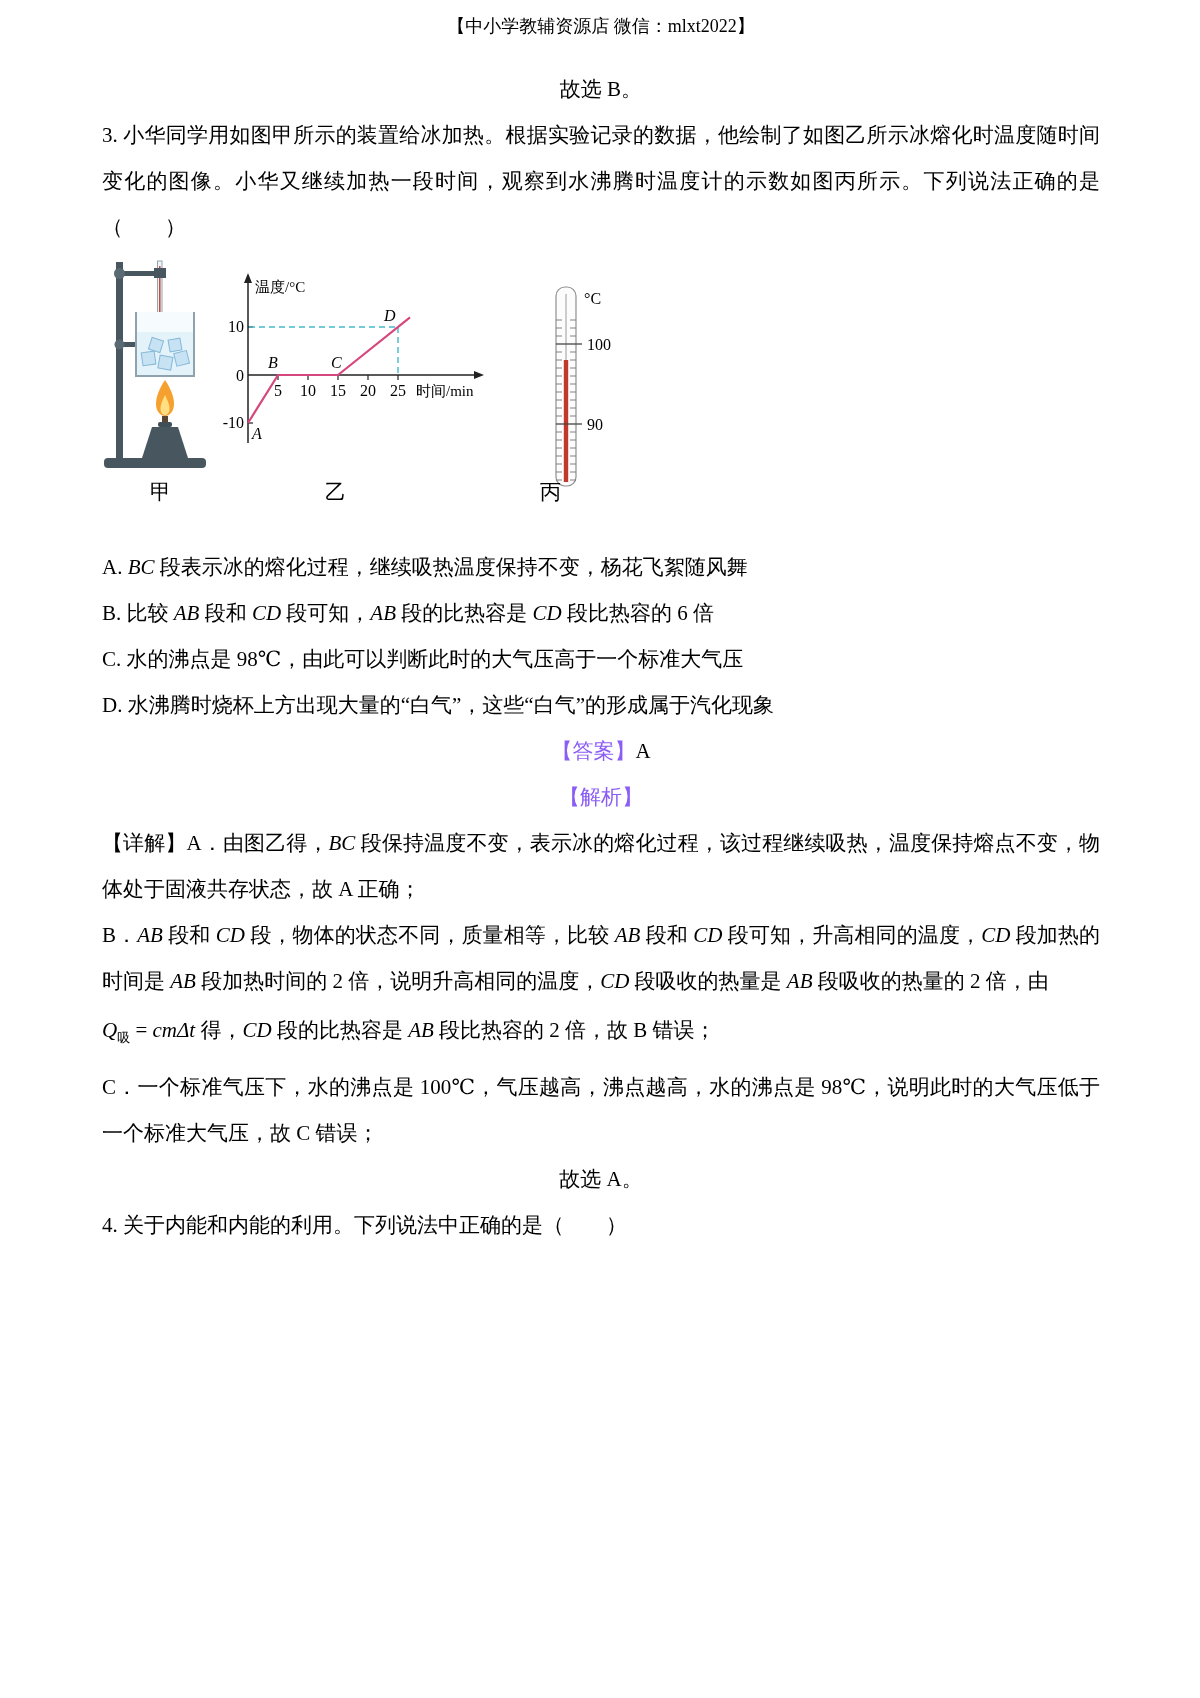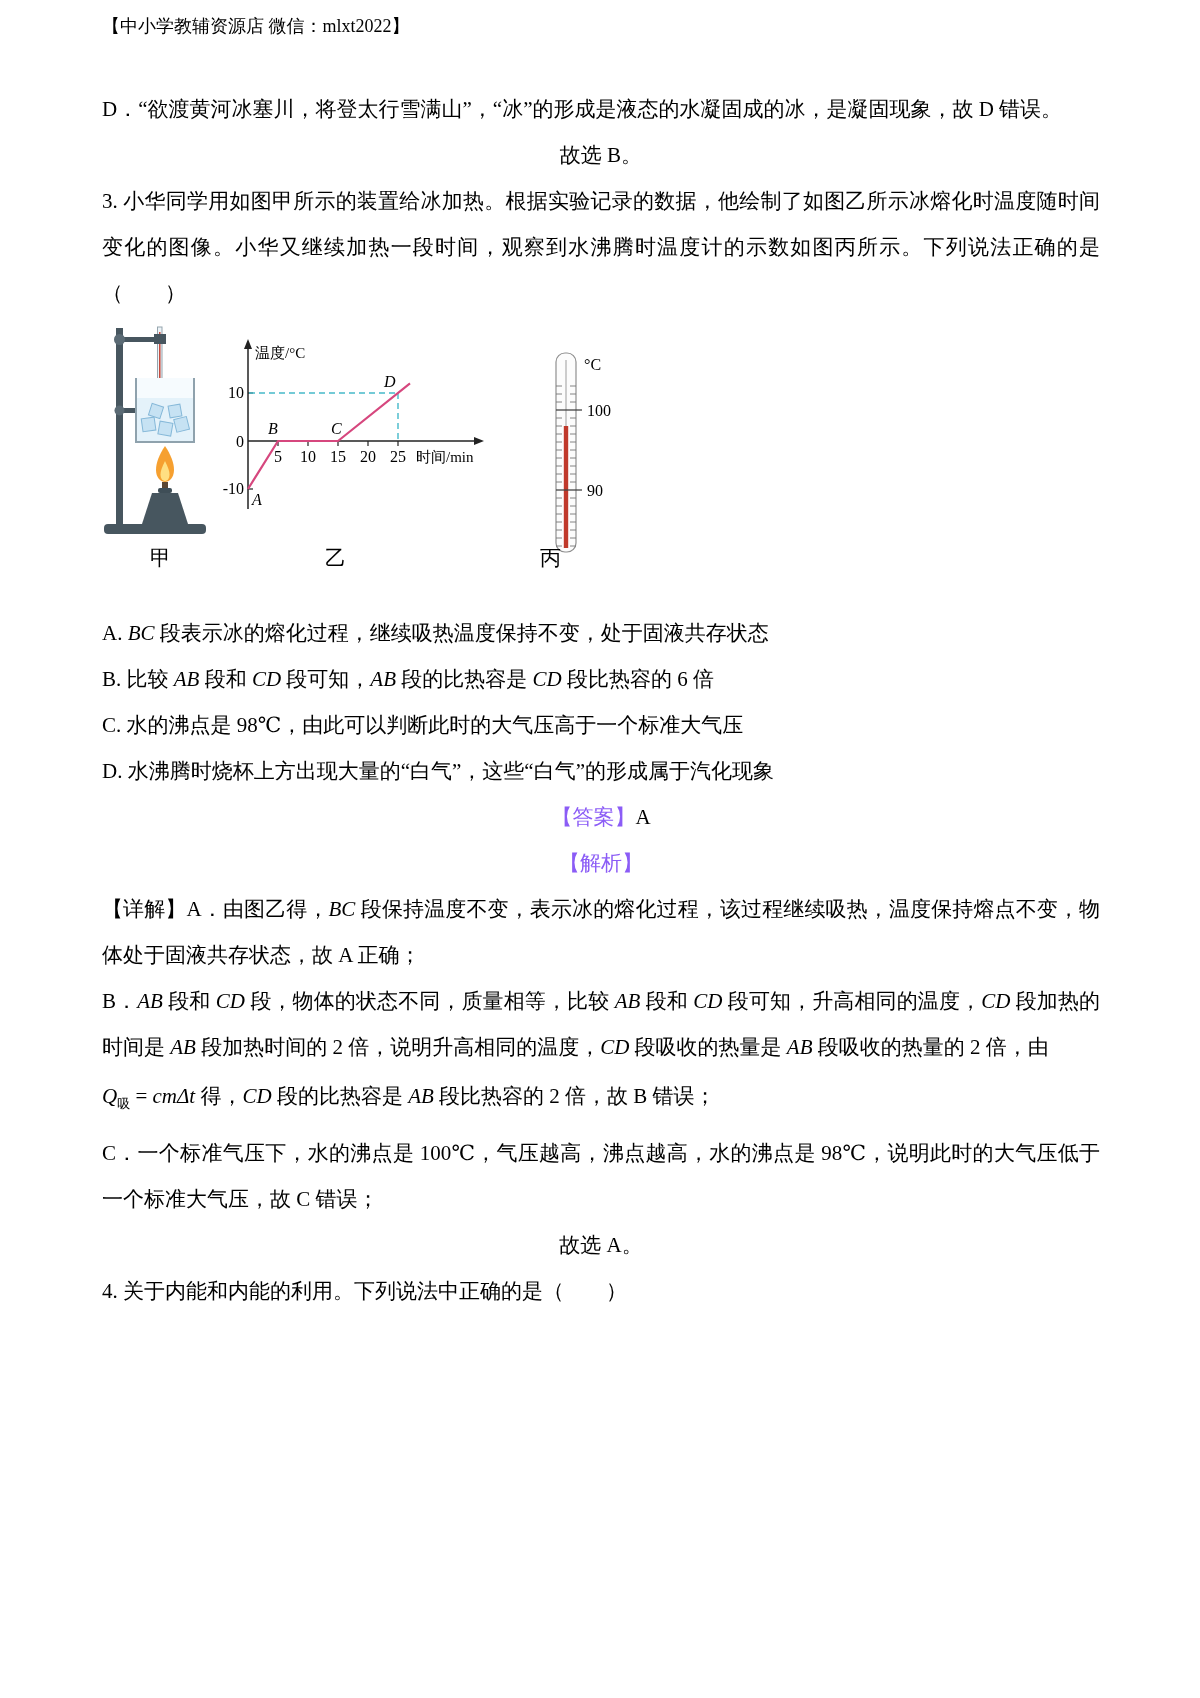--- a/index.html
+++ b/index.html
@@ -3,21 +3,21 @@
 <meta charset="utf-8">
 <style>
   * { margin:0; padding:0; box-sizing:border-box; }
   html,body { background:#ffffff; }
   body {
     width:1200px; min-height:1698px; margin:0 auto; position:relative;
     font-family:"Liberation Serif","DejaVu Serif",serif; color:#000;
     overflow:hidden;
   }
   .page { padding:14px 100px 0 102px; }
-  .header { font-size:18px; line-height:24px; margin-bottom:48px; }
+  .header { font-size:18px; line-height:24px; margin-bottom:28px;text-align:center; }
   .para { font-size:21px; line-height:46px; text-align:justify; }
   .para.single { text-align:center; }
   .i { font-style:italic; }
   sub { font-size:0.62em; }
   .label-blue { color:#8b5cf6; }
   .formula-line { line-height:52px; }
   .figure { position:relative; height:256px; margin:6px 0 32px; }
   .fig { position:absolute; }
   .fig-jia { left:0; top:0; }
   .fig-yi { left:116px; top:12px; }
@@ -32,21 +32,20 @@
   svg .pt-label { font-size:16px; font-style:italic; }
   svg .therm-label { font-size:16px; }
 </style>
 </head>
 <body>
 
 <div class="page">
 
   <div class="header">【中小学教辅资源店 微信：mlxt2022】</div>
 
-  <p class="para"><span>D．“欲渡黄河冰塞川，将登太行雪满山”，“冰”的形成是液态的水凝固成的冰，是凝固现象，故 D 错误。</span></p>
   <p class="para single">故选 B。</p>
 
   <p class="para"><span>3. 小华同学用如图甲所示的装置给冰加热。根据实验记录的数据，他绘制了如图乙所示冰熔化时温度随时间变化的图像。小华又继续加热一段时间，观察到水沸腾时温度计的示数如图丙所示。下列说法正确的是（　　）</span></p>
 
   <div class="figure">
 
     <svg class="fig fig-jia" width="112" height="215" viewBox="0 0 112 215">
       <rect x="14" y="6" width="7" height="198" fill="#47565f"></rect>
       <rect x="2" y="202" width="102" height="10" rx="4" fill="#47565f"></rect>
       <rect x="21" y="15" width="40" height="5" fill="#47565f"></rect>
@@ -156,21 +155,21 @@
       <text class="therm-label" x="64" y="20">°C</text>
       <text class="therm-label" x="67" y="66">100</text>
       <text class="therm-label" x="67" y="146">90</text>
     </svg>
 
     <span class="cap cap-jia">甲</span>
     <span class="cap cap-yi">乙</span>
     <span class="cap cap-bing">丙</span>
   </div>
 
-  <p class="para"><span>A. </span><span class="i">BC</span><span> 段表示冰的熔化过程，继续吸热温度保持不变，处于固液共存状态</span></p>
+  <p class="para"><span>A. </span><span class="i">BC</span><span> 段表示冰的熔化过程，继续吸热温度保持不变，杨花飞絮随风舞</span></p>
   <p class="para"><span>B. 比较 </span><span class="i">AB</span><span> 段和 </span><span class="i">CD</span><span> 段可知，</span><span class="i">AB</span><span> 段的比热容是 </span><span class="i">CD</span><span> 段比热容的 6 倍</span></p>
   <p class="para"><span>C. 水的沸点是 98℃，由此可以判断此时的大气压高于一个标准大气压</span></p>
   <p class="para"><span>D. 水沸腾时烧杯上方出现大量的“白气”，这些“白气”的形成属于汽化现象</span></p>
 
   <p class="para single"><span class="label-blue">【答案】</span><span>A</span></p>
 
   <p class="para single"><span class="label-blue">【解析】</span></p>
 
   <p class="para"><span>【详解】A．由图乙得，</span><span class="i">BC</span><span> 段保持温度不变，表示冰的熔化过程，该过程继续吸热，温度保持熔点不变，物体处于固液共存状态，故 A 正确；</span></p>
   <p class="para"><span>B．</span><span class="i">AB</span><span> 段和 </span><span class="i">CD</span><span> 段，物体的状态不同，质量相等，比较 </span><span class="i">AB</span><span> 段和 </span><span class="i">CD</span><span> 段可知，升高相同的温度，</span><span class="i">CD</span><span> 段加热的时间是 </span><span class="i">AB</span><span> 段加热时间的 2 倍，说明升高相同的温度，</span><span class="i">CD</span><span> 段吸收的热量是 </span><span class="i">AB</span><span> 段吸收的热量的 2 倍，由</span></p>

